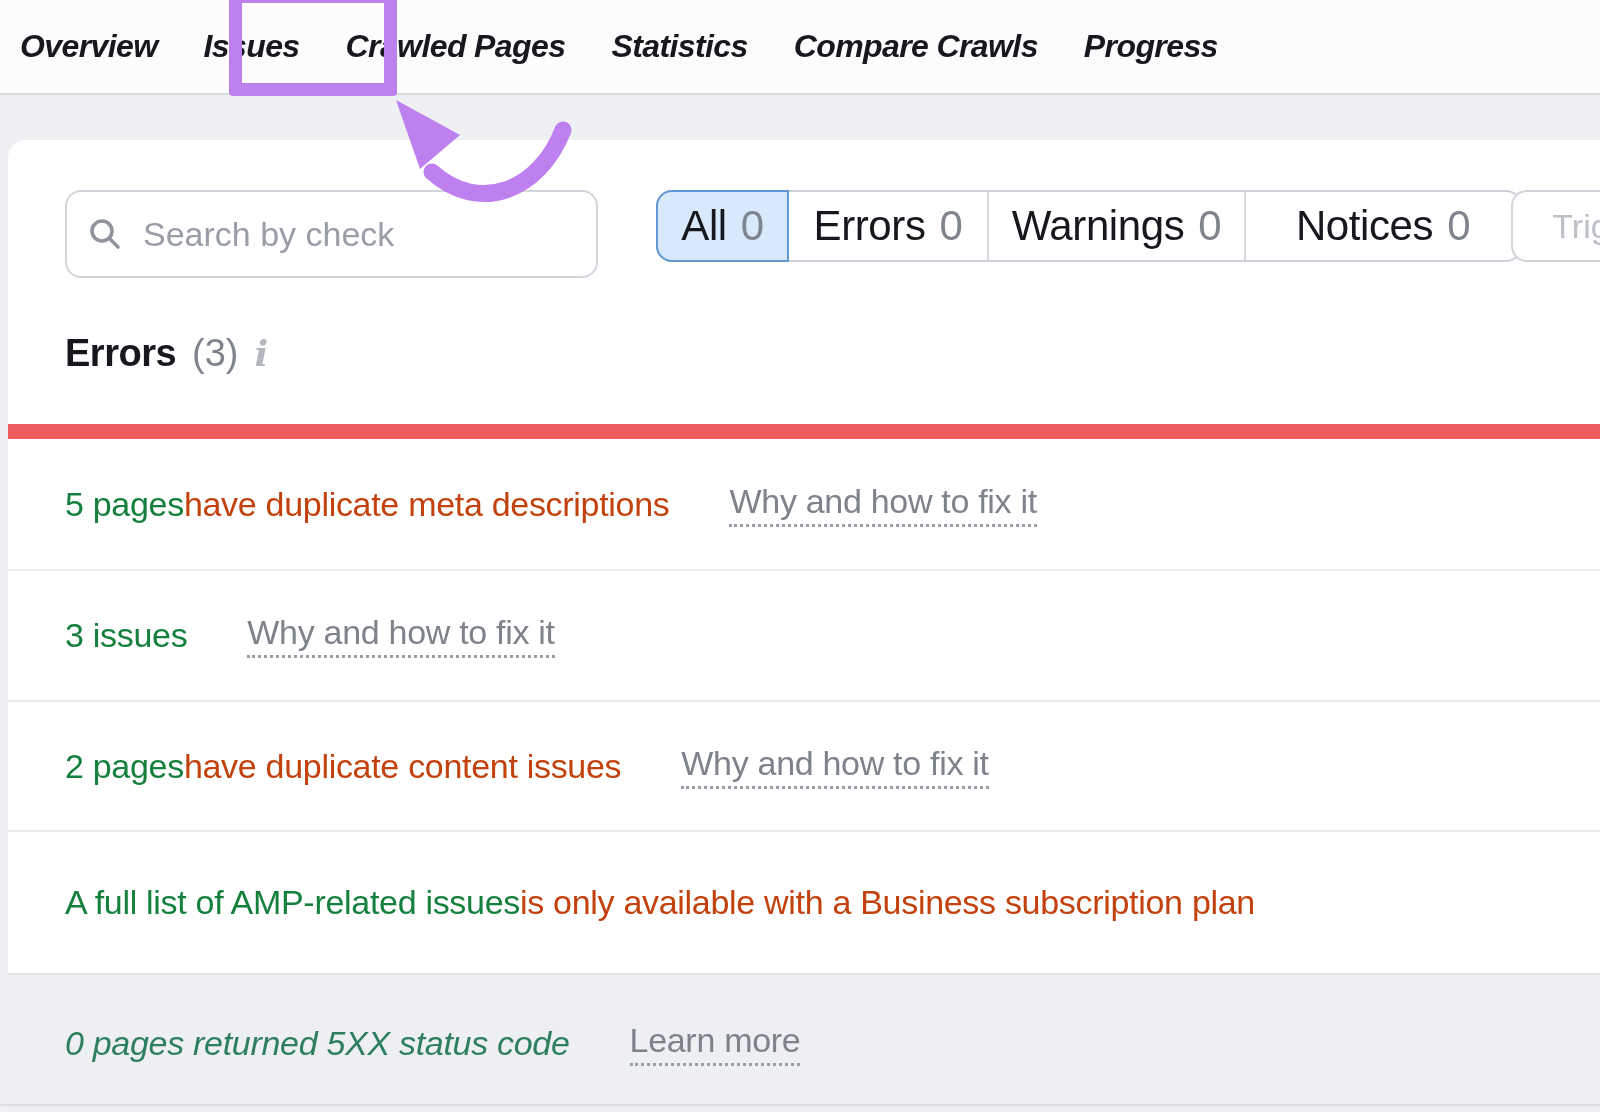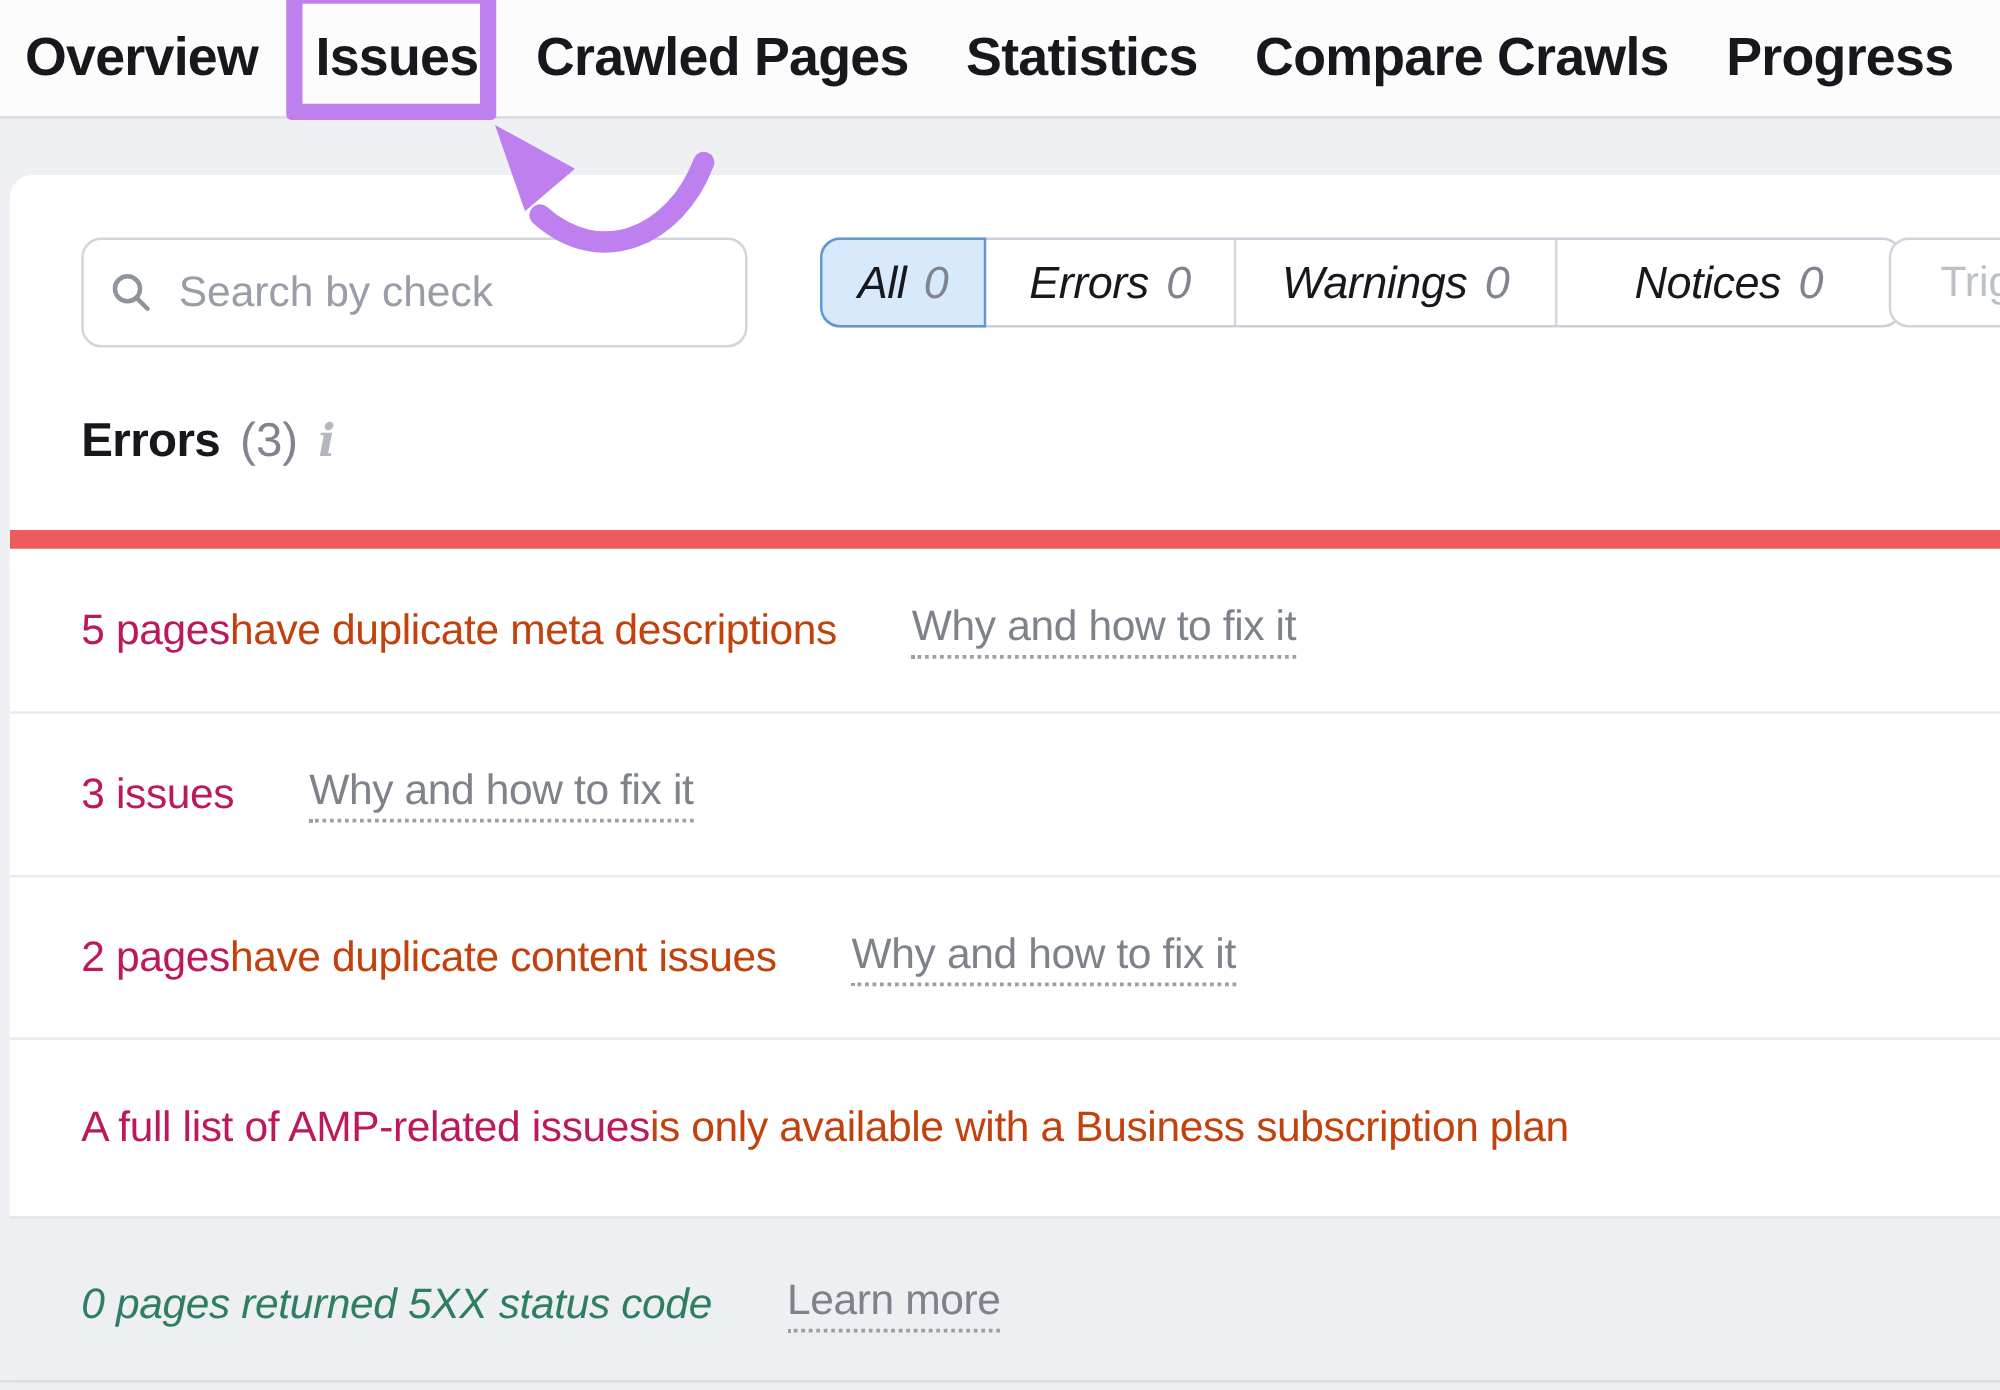--- a/index.html
+++ b/index.html
@@ -9,22 +9,22 @@
     font-family:"Liberation Sans", sans-serif;
     color:#16181d;
   }
   
   .nav{
     position:absolute;left:0;top:0;width:1620px;height:95px;
     background:#fcfcfd;border-bottom:2px solid #d9dbde;
     display:flex;align-items:center;gap:46px;padding-left:20px;box-sizing:border-box;
   }
   .nav-tab{
-    font-size:43px;font-weight:600;letter-spacing:-0.6px;color:#16181d;
-    white-space:nowrap;cursor:pointer;
+    font-size:32px;font-weight:600;letter-spacing:-0.6px;color:#16181d;
+    white-space:nowrap;cursor:pointer;font-style:italic;
   }
   
   .annot-rect{
     position:absolute;left:229px;top:-10px;width:168px;height:106px;
     border:13px solid #bd80ee;border-radius:4px;z-index:30;pointer-events:none;
     box-sizing:border-box;
   }
   .annot-arrow{position:absolute;left:380px;top:85px;z-index:30;pointer-events:none;}
   
   .panel{
@@ -44,22 +44,22 @@
   }
   .search-box input::placeholder{color:#989da7;}
   
   .segmented{
     position:absolute;left:648px;top:50px;height:72px;
     display:flex;border:2px solid #ccd0d8;border-radius:16px;background:#fff;
     box-sizing:border-box;
   }
   .segment{
     display:flex;align-items:center;justify-content:center;gap:14px;
-    font-size:36px;letter-spacing:-0.4px;cursor:pointer;
-    border-right:2px solid #d4d7dd;box-sizing:border-box;font-style:italic;
+    font-size:42px;letter-spacing:-0.4px;cursor:pointer;
+    border-right:2px solid #d4d7dd;box-sizing:border-box;
   }
   .segment:last-child{border-right:none;}
   .segment .cnt{color:#7f848e;}
   .segment.selected{
     background:#d8e9fc;border:2px solid #6197d3;border-radius:16px 0 0 16px;
     margin:-2px 0 -2px -2px;z-index:2;
   }
   .btn-extra{
     position:absolute;left:1503px;top:50px;width:140px;height:72px;
     border:2px solid #d2d5dc;border-radius:16px 0 0 16px;background:#fff;
@@ -82,21 +82,21 @@
     position:absolute;left:0;width:1620px;display:flex;align-items:center;
     padding-left:57px;box-sizing:border-box;font-size:34px;letter-spacing:-0.3px;
   }
   .row-1{top:299px;height:130px;}
   .row-2{top:429px;height:131px;border-top:2px solid #e8eaed;}
   .row-3{top:560px;height:130px;border-top:2px solid #e8eaed;}
   .row-4{top:690px;height:143px;border-top:2px solid #e8eaed;}
   .row-passed{
     top:833px;height:139px;border-top:2px solid #e4e6ea;background:#edeff3;
   }
-  .issue-link{color:#be185d;cursor:pointer;}
+  .issue-link{color:#15803d;cursor:pointer;}
   .issue-text{color:#c2410c;}
   .fix-link{
     margin-left:60px;color:#7d828b;cursor:pointer;
     border-bottom:3px dotted #9ba0a8;padding-bottom:3px;
   }
   .passed-text{color:#2e7e60;font-style:italic;}
   .bottom-edge{position:absolute;left:0;top:1104px;width:1600px;height:2px;background:#dcdee1;}
 </style>
 </head>
 <body>

